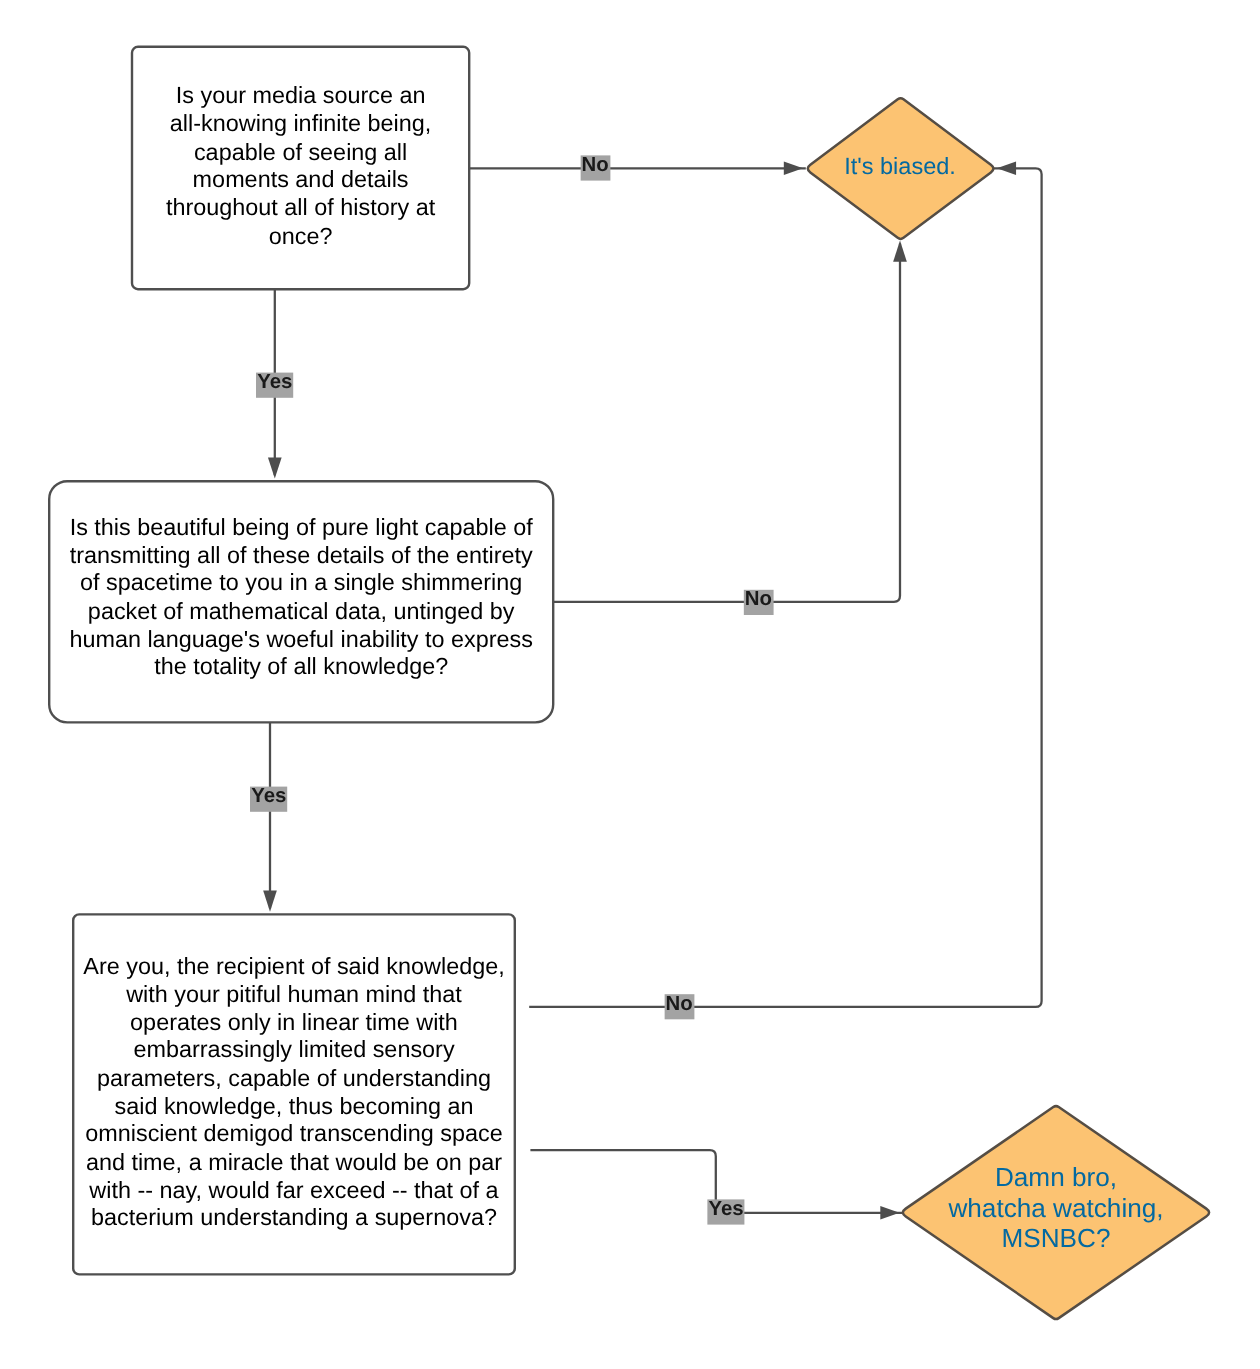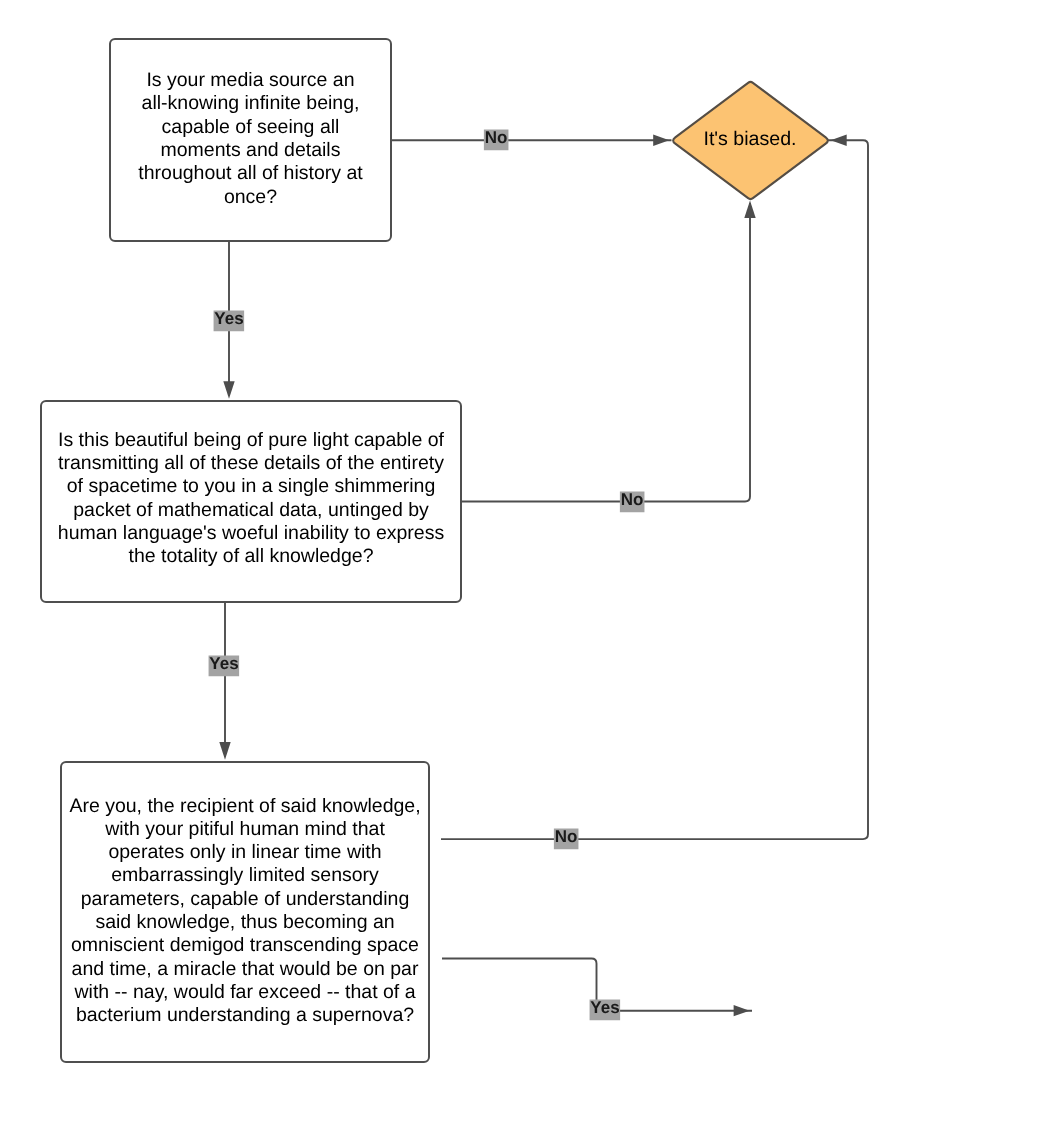--- a/index.html
+++ b/index.html
@@ -11,21 +11,21 @@
   #edges{position:absolute;left:0;top:0;width:1050px;height:1141px;}
 
   .node{position:absolute;box-sizing:border-box;display:flex;align-items:center;justify-content:center;}
   .proc{border:2px solid #4f4f4f;border-radius:6px;background:#ffffff;}
   .proc .nodetext{font-size:19.5px;line-height:23.3px;color:#000;text-align:center;white-space:pre;}
 
   .dia{position:absolute;}
   .dia svg{position:absolute;left:0;top:0;overflow:visible;}
   .dia .nodetext{position:absolute;left:0;top:0;width:100%;height:100%;
     display:flex;align-items:center;justify-content:center;text-align:center;
-    font-size:19.5px;line-height:23.3px;color:#000000;white-space:pre;}
+    font-size:19.5px;line-height:23.3px;color:#0369a1;white-space:pre;}
 
   .elabel{will-change:transform;position:absolute;font-size:17px;font-weight:bold;color:#1a1a1a;
      background:#a3a3a3;line-height:16px;transform:translate(-50%,-50%);padding:0 1px 5px 1px;white-space:nowrap;}
 </style>
 </head>
 <body>
 
 <div id="canvas">
 
   <svg id="edges" viewBox="0 0 1050 1141">
@@ -49,21 +49,21 @@
 
   <div class="node proc" style="left:109px;top:38px;width:283px;height:204px;padding:20px 20px;">
     <div class="nodetext" style="transform:translateY(-1px) translateZ(0);">Is your media source an
 all-knowing infinite being,
 capable of seeing all
 moments and details
 throughout all of history at
 once?</div>
   </div>
 
-  <div class="node proc" style="left:40px;top:400px;width:422px;height:203px;padding:10px 10px;">
+  <div class="node proc" style="left:40px;top:400px;width:422px;height:203px;padding:10px 10px;border-radius:16px;">
     <div class="nodetext" style="transform:translateY(-3px) translateZ(0);">Is this beautiful being of pure light capable of
 transmitting all of these details of the entirety
 of spacetime to you in a single shimmering
 packet of mathematical data, untinged by
 human language's woeful inability to express
 the totality of all knowledge?</div>
   </div>
 
   <div class="node proc" style="left:60px;top:761px;width:370px;height:302px;padding:10px 10px;">
     <div class="nodetext" style="transform:translateY(-1px) translateZ(0);">Are you, the recipient of said knowledge,
@@ -78,20 +78,28 @@
 bacterium understanding a supernova?</div>
   </div>
 
   <div class="dia" style="left:666.5px;top:77px;width:167px;height:127px;">
     <svg width="167" height="127" viewBox="0 0 167 127">
       <path d="M 81.10,5.79 Q 83.50,4.00 85.90,5.79 L 158.72,60.30 Q 163.00,63.50 158.72,66.70 L 85.90,121.21 Q 83.50,123.00 81.10,121.21 L 8.28,66.70 Q 4.00,63.50 8.28,60.30 Z" fill="#fcc372" stroke="#554d44" stroke-width="2.1"></path>
     </svg>
     <div class="nodetext" style="font-size:19.6px;transform:translateY(-1px) translateZ(0);">It's biased.</div>
   </div>
 
+  <div class="dia" style="left:746px;top:917px;width:268px;height:187px;">
+    <svg width="268" height="187" viewBox="0 0 268 187">
+      <path d="M 131.73,5.56 Q 134.00,4.00 136.27,5.56 L 259.21,90.21 Q 264.00,93.50 259.21,96.79 L 136.27,181.44 Q 134.00,183.00 131.73,181.44 L 8.79,96.79 Q 4.00,93.50 8.79,90.21 Z" fill="#fcc372" stroke="#554d44" stroke-width="2.1"></path>
+    </svg>
+    <div class="nodetext" style="font-size:21.8px;line-height:25.4px;transform:translateY(-4px) translateZ(0);">Damn bro,
+whatcha watching,
+MSNBC?</div>
+  </div>
 
   <div class="elabel" style="left:495.5px;top:139.8px;">No</div>
   <div class="elabel" style="left:229px;top:320.7px;">Yes</div>
   <div class="elabel" style="left:632px;top:501.6px;">No</div>
   <div class="elabel" style="left:224px;top:666.2px;">Yes</div>
   <div class="elabel" style="left:566px;top:839.2px;">No</div>
   <div class="elabel" style="left:605px;top:1009.5px;">Yes</div>
 
 </div>
 

